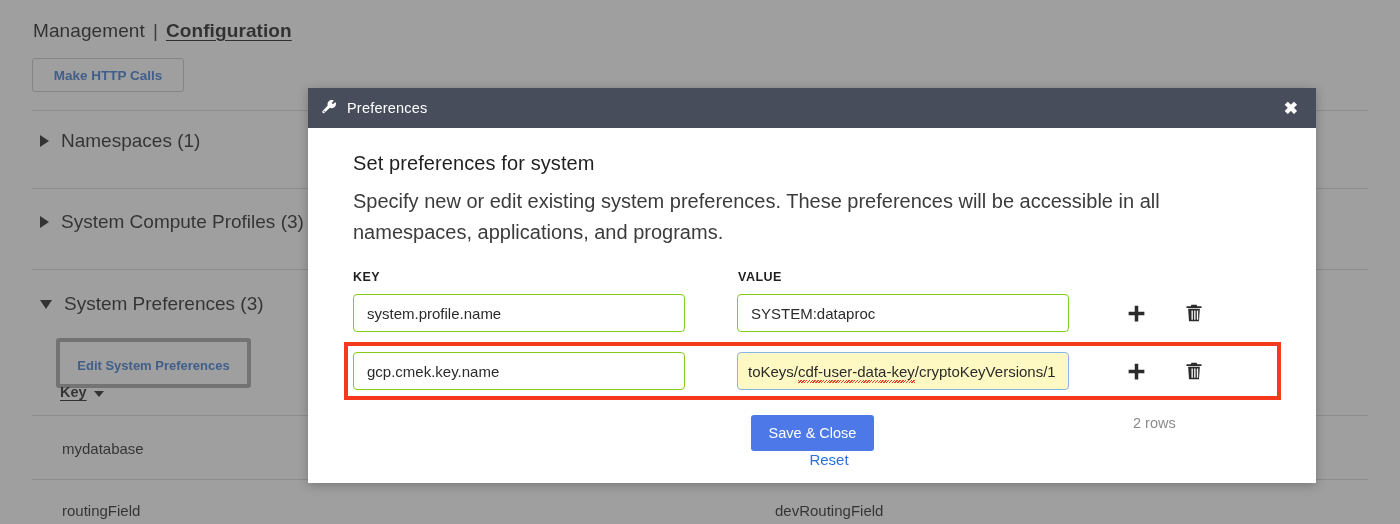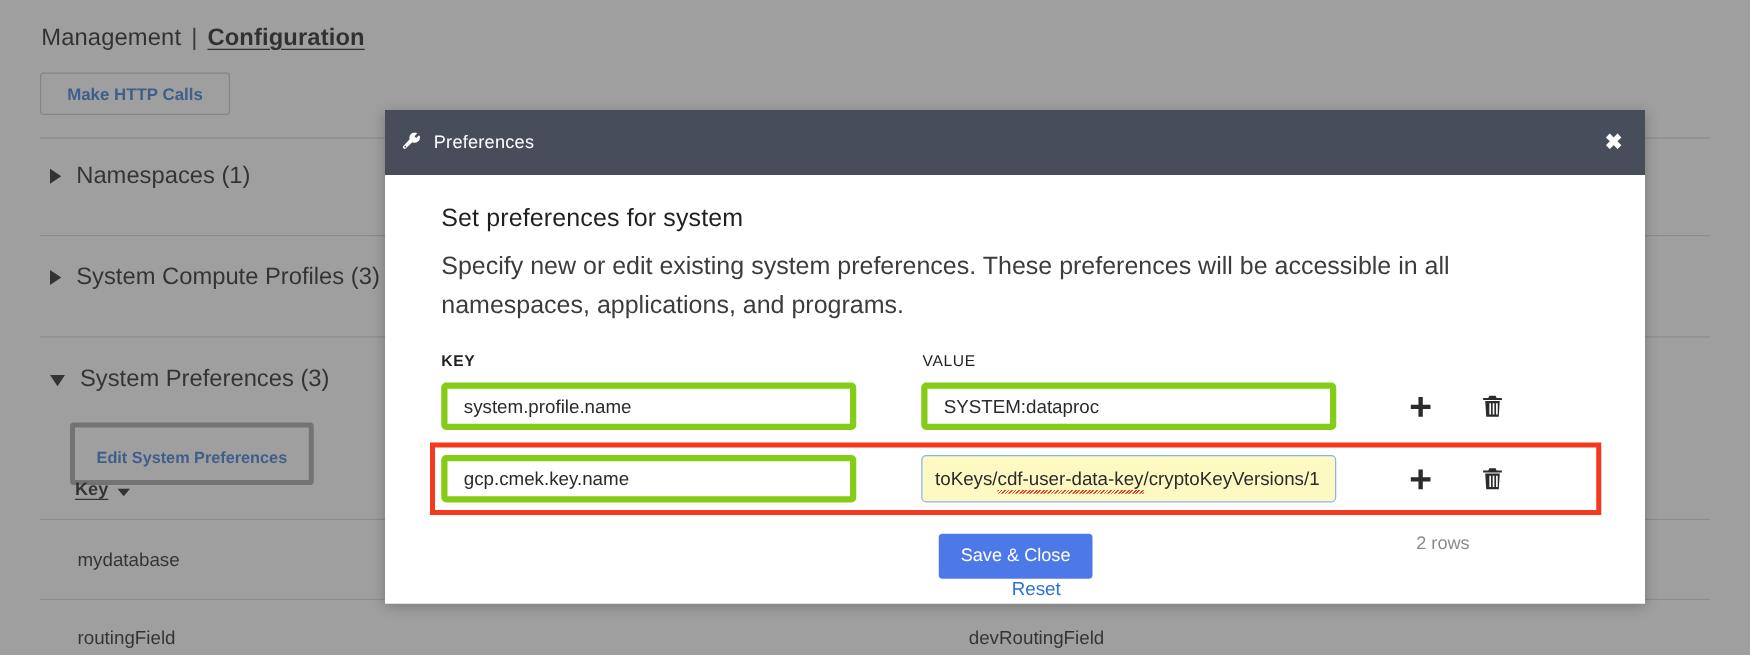--- a/index.html
+++ b/index.html
@@ -143,21 +143,21 @@
     left: 308px; top: 88px;
     width: 1008px; height: 395px;
     background: #ffffff;
     z-index: 60;
     box-shadow: 0 2px 10px rgba(0,0,0,0.25);
     overflow: hidden;
   }
 
   .modal-header {
     position: relative;
-    height: 52px;
+    height: 40px;
     background: #484d5b;
     display: flex;
     align-items: center;
     padding: 0 14px 0 14px;
   }
   .modal-header .wrench {
     width: 16px; height: 16px;
     margin-right: 9px;
     flex: 0 0 auto;
     display: block;
@@ -208,41 +208,41 @@
   }
   .kv-header .col-key {
     width: 385px;
     font-size: 12.5px;
     font-weight: bold;
     color: #1f1f1f;
     letter-spacing: .5px;
   }
   .kv-header .col-val {
     font-size: 12.5px;
-    font-weight: normal;
+    font-weight: bold;
     color: #1f1f1f;
     letter-spacing: .5px;
   }
 
   .kv-row {
     display: flex;
     align-items: center;
     height: 40px;
     margin-bottom: 18px;
     position: relative;
   }
   .kv-row.highlighted {
     outline: 4px solid #f4391c;
     outline-offset: 5px;
     margin-bottom: 24px;
   }
 
   .kv-input {
     height: 38px;
-    border: 5px solid #84cc16;
+    border: 1px solid #84cc16;
     border-radius: 4px;
     background: #fff;
     font-size: 15px;
     color: #2b2b2b;
     padding: 0 13px;
     font-family: "Liberation Sans", sans-serif;
     outline: none;
   }
   .kv-input.key-in { width: 332px; margin-right: 52px; }
   .kv-input.val-in { width: 332px; }

